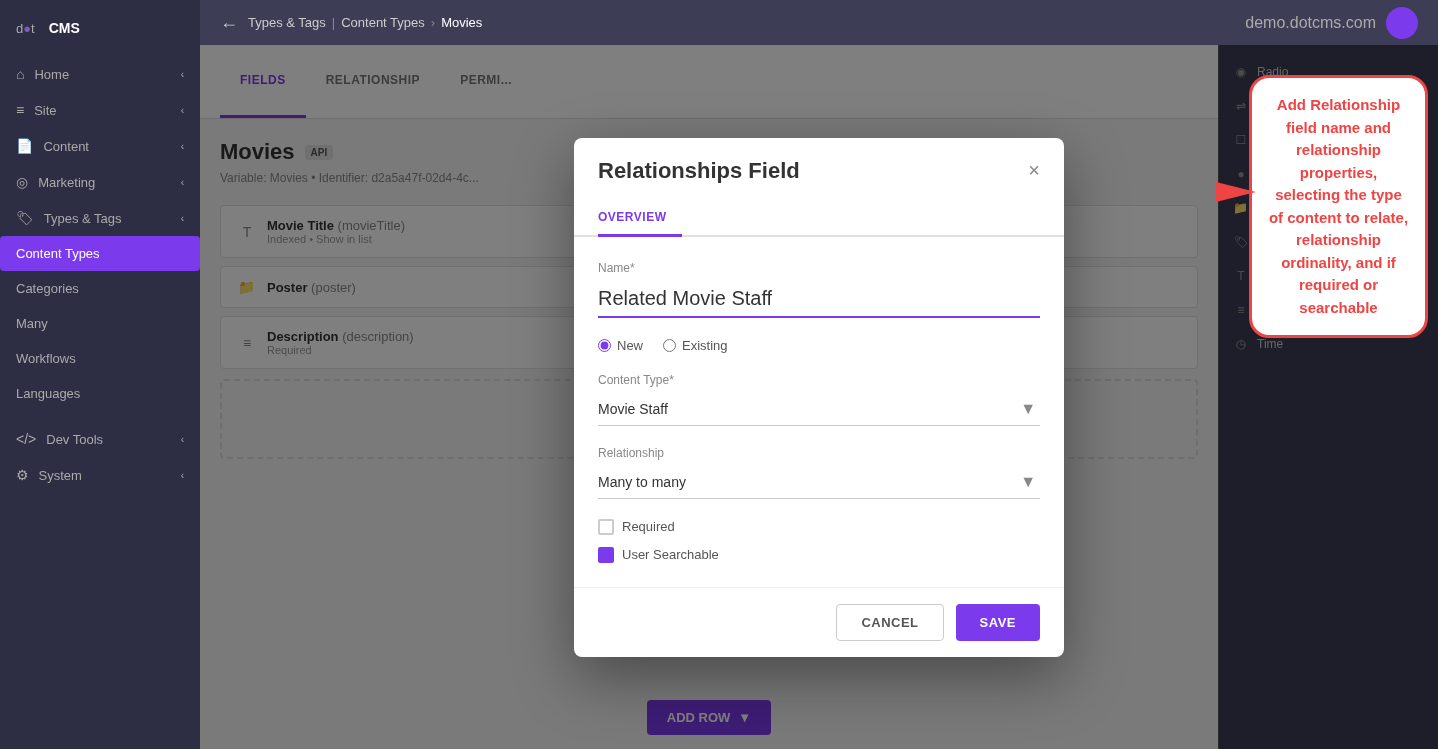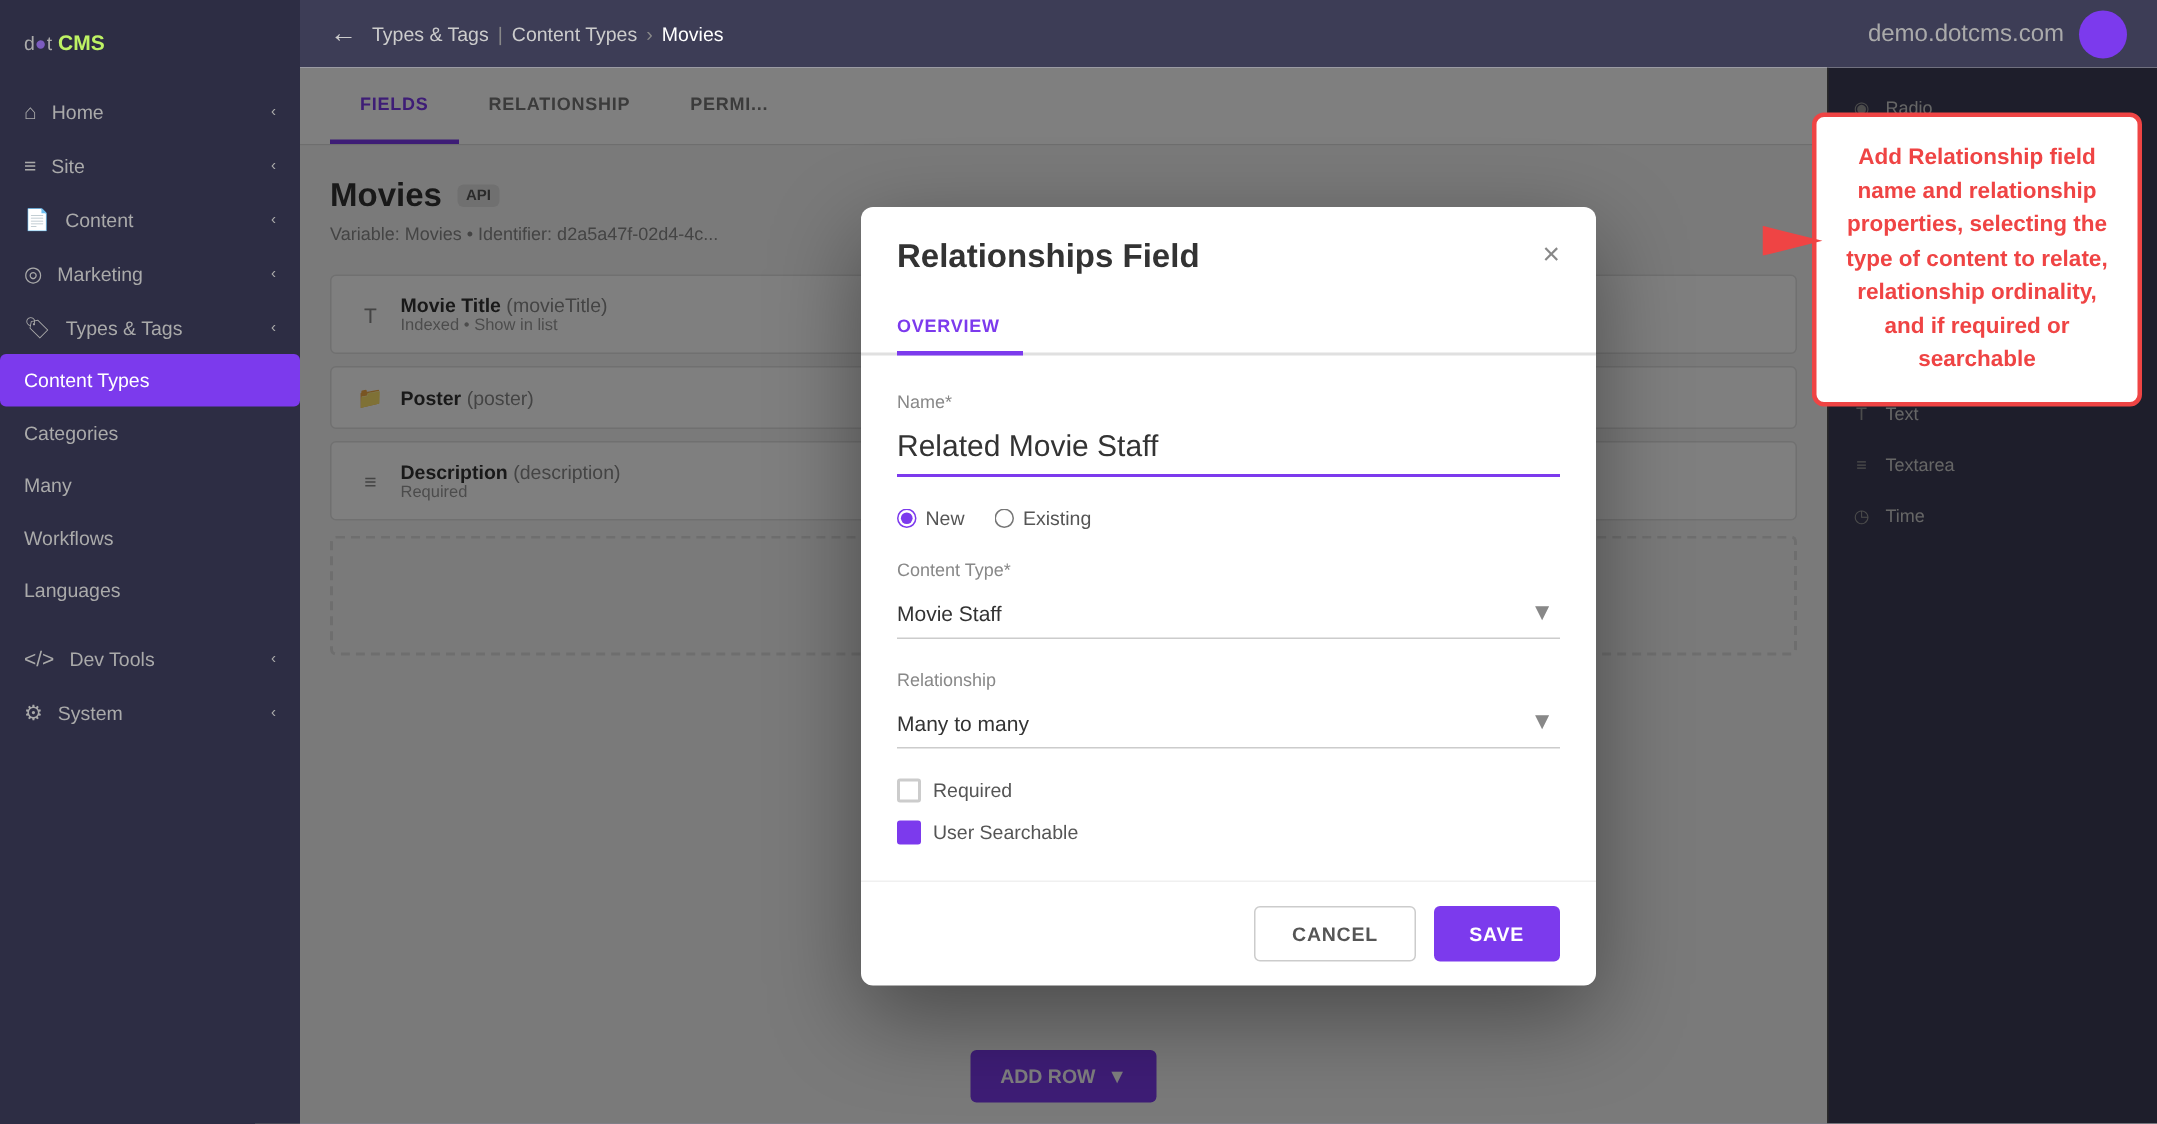--- a/index.html
+++ b/index.html
@@ -77,21 +77,21 @@
     }
 
     
     .tabs {
       background: white;
       display: flex;
       border-bottom: 1px solid #ddd;
       padding: 0 20px;
     }
     .tab {
-      padding: 17px 20px;
+      padding: 28px 20px;
       font-size: 12px;
       font-weight: 700;
       letter-spacing: 0.5px;
       color: #777;
       cursor: pointer;
       border-bottom: 3px solid transparent;
       text-transform: uppercase;
     }
     .tab.active { color: #7c3aed; border-bottom-color: #7c3aed; }
 
@@ -291,24 +291,24 @@
       color: white;
       cursor: pointer;
       letter-spacing: 0.5px;
     }
 
     
     .tooltip-box {
       position: absolute;
       top: 30px;
       right: 10px;
-      width: 220px;
+      width: 179px;
       background: white;
       border: 3px solid #ef4444;
-      border-radius: 8px;
+      border-radius: 20px;
       padding: 16px;
       z-index: 200;
     }
     .tooltip-box p {
       color: #ef4444;
       font-size: 15px;
       font-weight: 700;
       line-height: 1.5;
       text-align: center;
     }
@@ -326,21 +326,21 @@
     ::-webkit-scrollbar { width: 6px; }
     ::-webkit-scrollbar-track { background: transparent; }
     ::-webkit-scrollbar-thumb { background: #888; border-radius: 3px; }
   </style>
 </head>
 <body>
 
 <nav class="sidebar">
   <div class="sidebar-logo">
     <span style="color:#aaa; font-size:13px; font-weight:400;">d<span style="color:#7c5cbf;">●</span>t</span>
-      <span style="color:#bef264; font-size:14px; margin-left:4px;">CMS</span>
+      <span style="color:#ffffff; font-size:14px; margin-left:14px;">CMS</span>
   </div>
 
   <div class="sidebar-nav-item">
     <span class="nav-icon">⌂</span>
     <span>Home</span>
     <span class="nav-arrow">‹</span>
   </div>
   <div class="sidebar-nav-item">
     <span class="nav-icon">≡</span>
     <span>Site</span>

